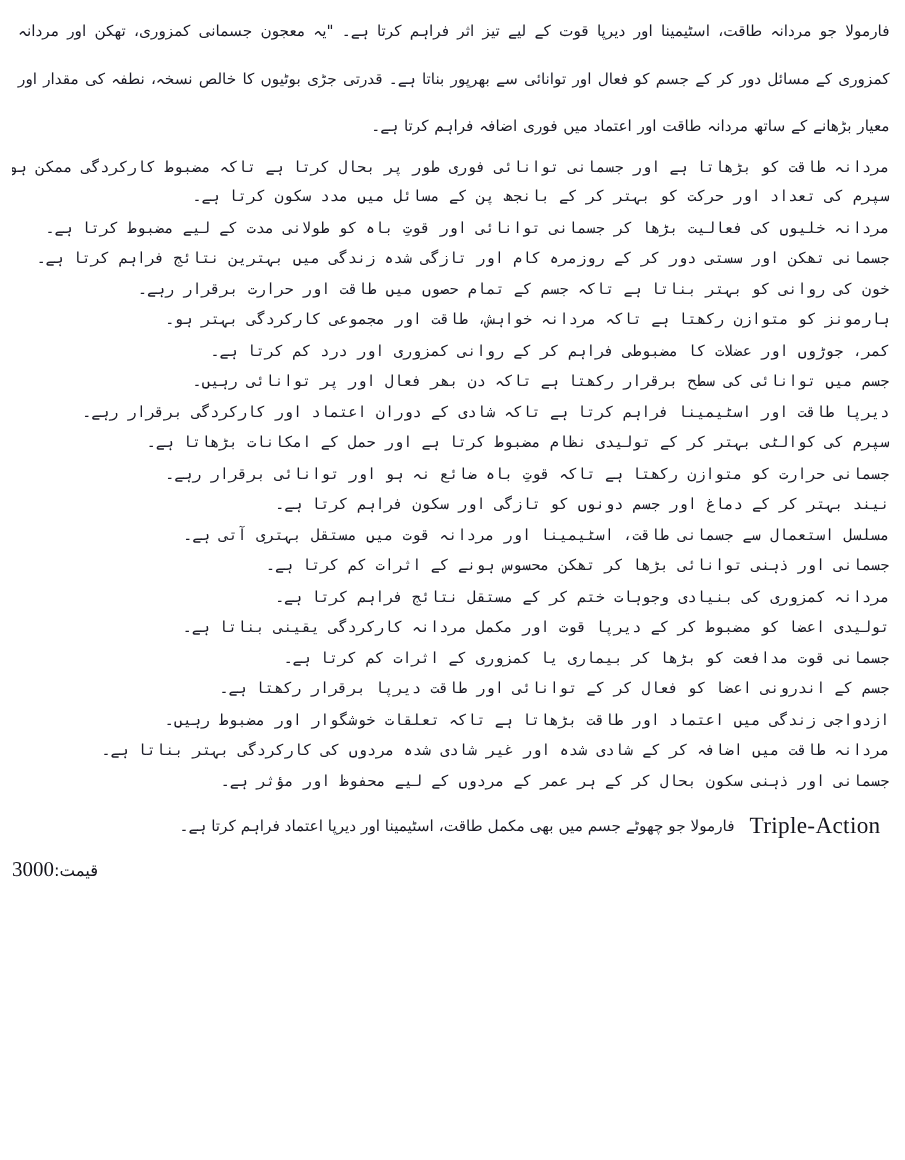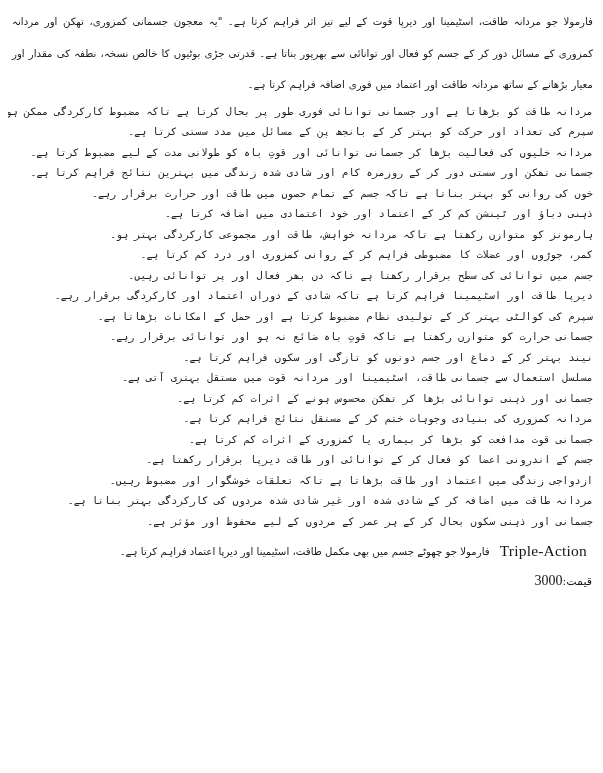--- a/index.html
+++ b/index.html
@@ -78,21 +78,21 @@
     font-size: 15.5px;
     letter-spacing: 0.2px;
     margin: 0 6px 0 10px;
     vertical-align: -1px;
     color: #14141c;
   }
 
   .price-line {
     font-size: 11px;
     line-height: 24px;
-    text-align: right;
+    text-align: left;
     margin: 4px 0 0 0;
     padding: 0 3px 0 0;
     white-space: nowrap;
     color: #14141c;
   }
   .price-line .price-value {
     font-family: "Liberation Serif", "DejaVu Serif", serif;
     font-size: 14px;
     letter-spacing: 0.2px;
   }
@@ -103,35 +103,35 @@
 </head>
 <body>
 
 <div class="page">
   <div class="doc-body">
 
     <p class="intro-para">فارمولا جو مردانہ طاقت، اسٹیمینا اور دیرپا قوت کے لیے تیز اثر فراہم کرتا ہے۔ "یہ معجون جسمانی کمزوری، تھکن اور مردانہ کمزوری کے مسائل دور کر کے جسم کو فعال اور توانائی سے بھرپور بناتا ہے۔ قدرتی جڑی بوٹیوں کا خالص نسخہ، نطفہ کی مقدار اور معیار بڑھانے کے ساتھ مردانہ طاقت اور اعتماد میں فوری اضافہ فراہم کرتا ہے۔</p>
 
     <ul class="benefit-list">
       <li class="benefit-line">مردانہ طاقت کو بڑھاتا ہے اور جسمانی توانائی فوری طور پر بحال کرتا ہے تاکہ مضبوط کارکردگی ممکن ہو۔</li>
-      <li class="benefit-line">سپرم کی تعداد اور حرکت کو بہتر کر کے بانجھ پن کے مسائل میں مدد سستی کرتا ہے۔</li>
+      <li class="benefit-line">سپرم کی تعداد اور حرکت کو بہتر کر کے بانجھ پن کے مسائل میں مدد سکون کرتا ہے۔</li>
       <li class="benefit-line">مردانہ خلیوں کی فعالیت بڑھا کر جسمانی توانائی اور قوتِ باہ کو طولانی مدت کے لیے مضبوط کرتا ہے۔</li>
-      <li class="benefit-line">جسمانی تھکن اور سستی دور کر کے روزمرہ کام اور شادی شدہ زندگی میں بہترین نتائج فراہم کرتا ہے۔</li>
+      <li class="benefit-line">جسمانی تھکن اور سستی دور کر کے روزمرہ کام اور تازگی شدہ زندگی میں بہترین نتائج فراہم کرتا ہے۔</li>
       <li class="benefit-line">خون کی روانی کو بہتر بناتا ہے تاکہ جسم کے تمام حصوں میں طاقت اور حرارت برقرار رہے۔</li>
-      <li class="benefit-line">ذہنی دباؤ اور ٹینشن کم کر کے اعتماد اور خود اعتمادی میں اضافہ کرتا ہے۔</li>
       <li class="benefit-line">ہارمونز کو متوازن رکھتا ہے تاکہ مردانہ خواہش، طاقت اور مجموعی کارکردگی بہتر ہو۔</li>
       <li class="benefit-line">کمر، جوڑوں اور عضلات کا مضبوطی فراہم کر کے روانی کمزوری اور درد کم کرتا ہے۔</li>
       <li class="benefit-line">جسم میں توانائی کی سطح برقرار رکھتا ہے تاکہ دن بھر فعال اور پر توانائی رہیں۔</li>
       <li class="benefit-line">دیرپا طاقت اور اسٹیمینا فراہم کرتا ہے تاکہ شادی کے دوران اعتماد اور کارکردگی برقرار رہے۔</li>
       <li class="benefit-line">سپرم کی کوالٹی بہتر کر کے تولیدی نظام مضبوط کرتا ہے اور حمل کے امکانات بڑھاتا ہے۔</li>
       <li class="benefit-line">جسمانی حرارت کو متوازن رکھتا ہے تاکہ قوتِ باہ ضائع نہ ہو اور توانائی برقرار رہے۔</li>
       <li class="benefit-line">نیند بہتر کر کے دماغ اور جسم دونوں کو تازگی اور سکون فراہم کرتا ہے۔</li>
       <li class="benefit-line">مسلسل استعمال سے جسمانی طاقت، اسٹیمینا اور مردانہ قوت میں مستقل بہتری آتی ہے۔</li>
       <li class="benefit-line">جسمانی اور ذہنی توانائی بڑھا کر تھکن محسوس ہونے کے اثرات کم کرتا ہے۔</li>
       <li class="benefit-line">مردانہ کمزوری کی بنیادی وجوہات ختم کر کے مستقل نتائج فراہم کرتا ہے۔</li>
+      <li class="benefit-line">تولیدی اعضا کو مضبوط کر کے دیرپا قوت اور مکمل مردانہ کارکردگی یقینی بناتا ہے۔</li>
       <li class="benefit-line">جسمانی قوت مدافعت کو بڑھا کر بیماری یا کمزوری کے اثرات کم کرتا ہے۔</li>
       <li class="benefit-line">جسم کے اندرونی اعضا کو فعال کر کے توانائی اور طاقت دیرپا برقرار رکھتا ہے۔</li>
       <li class="benefit-line">ازدواجی زندگی میں اعتماد اور طاقت بڑھاتا ہے تاکہ تعلقات خوشگوار اور مضبوط رہیں۔</li>
       <li class="benefit-line">مردانہ طاقت میں اضافہ کر کے شادی شدہ اور غیر شادی شدہ مردوں کی کارکردگی بہتر بناتا ہے۔</li>
       <li class="benefit-line">جسمانی اور ذہنی سکون بحال کر کے ہر عمر کے مردوں کے لیے محفوظ اور مؤثر ہے۔</li>
     </ul>
 
     <p class="closing-line">
       <span class="latin-term">Triple-Action</span><span>فارمولا جو چھوٹے جسم میں بھی مکمل طاقت، اسٹیمینا اور دیرپا اعتماد فراہم کرتا ہے۔</span>
     </p>

